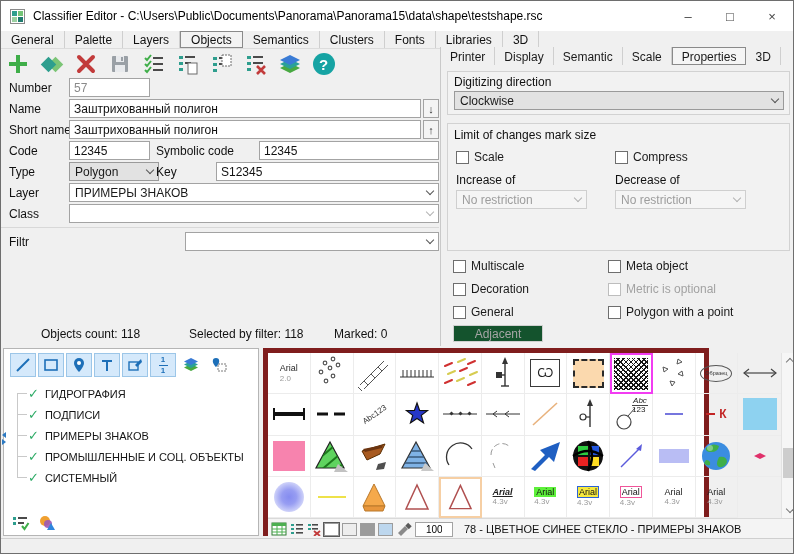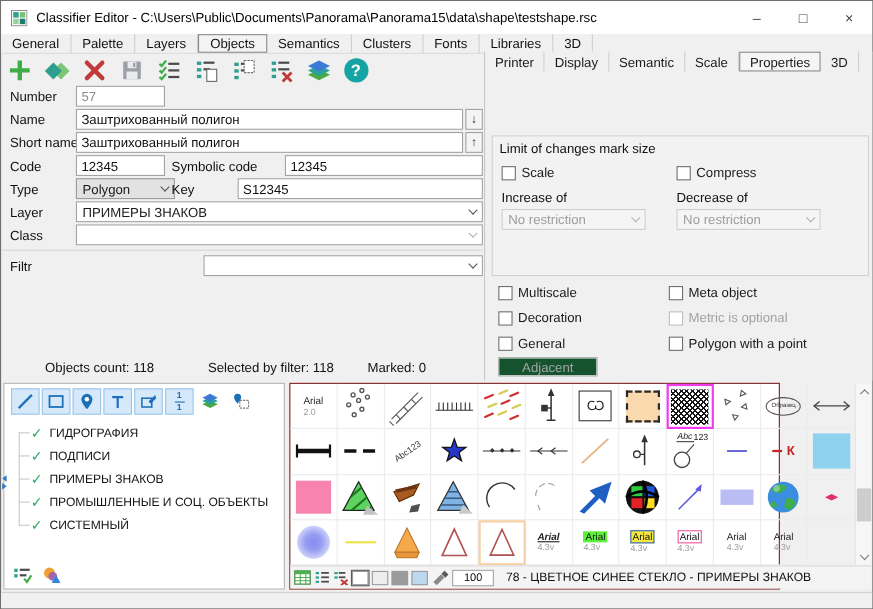--- a/index.html
+++ b/index.html
@@ -79,21 +79,21 @@
   .treefoot { position:absolute; left:8px; bottom:4px; display:flex; gap:8px; align-items:center; }
   .vsplit { position:absolute; left:0px; top:428px; width:6px; height:18px; display:flex;
             flex-direction:column; align-items:center; justify-content:center; }
   .tri-r { width:0; height:0; border-top:3px solid transparent; border-bottom:3px solid transparent;
            border-left:4px solid #2b79c2; }
   .tri-l { width:0; height:0; border-top:3px solid transparent; border-bottom:3px solid transparent;
            border-right:4px solid #2b79c2; margin-bottom:1px; }
 
   
   .sympanel { position:absolute; left:262px; top:347px; width:446px; height:188px; background:#fff;
-              border:1px solid #7f1d1d; }
+              border:5px solid #7f1d1d; }
   .symgrid { position:absolute; left:0; top:0; width:513px; height:165px; display:grid;
              grid-template-columns:repeat(12, 1fr); grid-template-rows:repeat(4, 1fr); }
   .cell { border-right:1px solid #ececec; border-bottom:1px solid #ececec; display:flex;
           align-items:center; justify-content:center; overflow:hidden; position:relative; }
   .cell:nth-child(12n) { border-right:none; }
   .cell.selmag { border:2px solid #f23cf2; }
   .cell.selpeach { border:2px solid #f6cfa4; }
   .twoline { display:flex; flex-direction:column; align-items:flex-start; line-height:1.15; }
   .twoline .l1 { font-size:9px; color:#2a2a2a; }
   .twoline .l2 { font-size:8px; color:#9a9a9a; }
@@ -114,22 +114,22 @@
   .bluesq { width:34px; height:32px; background:#8ed2f0; }
   .perirect { width:30px; height:14px; background:#b9bdf4; }
   .yellowline { width:28px; height:2px; background:#eee24a; }
   .glowcircle { width:30px; height:30px; border-radius:50%;
       background:radial-gradient(circle, #858cf0 0%, #979df2 35%, #c6caf8 65%, rgba(255,255,255,0) 100%); }
   .rot { transform:rotate(-35deg); font-size:8px; color:#333; white-space:nowrap; }
   .kletter { color:#c22525; font-size:12px; font-weight:bold; margin-left:4px; }
   .kdash { width:9px; height:2px; background:#c22525; }
   .circfrac { position:relative; width:40px; height:38px; }
   .circfrac svg { position:absolute; left:0; top:0; }
-  .circfrac .fr { position:absolute; right:3px; top:2px; display:flex; flex-direction:row;
-                  align-items:center; line-height:1; }
+  .circfrac .fr { position:absolute; right:3px; top:2px; display:flex; flex-direction:column;
+                  line-height:1; }
   .circfrac .fr .a { font-size:8px; font-style:italic; color:#222; border-bottom:1px solid #444;
                      padding:0 1px; }
   .circfrac .fr .b { font-size:8px; color:#222; }
   .symfoot { position:absolute; left:0; top:165px; width:528px; height:21px; background:#f4f4f4;
              border-top:1px solid #d9d9d9; display:flex; align-items:center; gap:3px; padding:0 3px; }
   .swatch { width:15px; height:13px; border:1px solid #9c9c9c; }
   .swatch.sel { outline:1px solid #5a5a5a; }
   .zoominput { width:38px; height:15px; border:1px solid #a3a3a3; font-size:10px; padding:0 10px;
                font-family:"Liberation Sans", sans-serif; }
   .symsel { font-size:11px; color:#111; margin-left:8px; white-space:nowrap; }
@@ -304,20 +304,27 @@
   <div class="rightpanel">
     <div class="rtabs">
       <div class="rtab">Printer</div>
       <div class="rtab">Display</div>
       <div class="rtab">Semantic</div>
       <div class="rtab">Scale</div>
       <div class="rtab active">Properties</div>
       <div class="rtab">3D</div>
     </div>
 
+    <div class="groupbox" style="left:6px; top:24px; width:343px; height:44px">
+      <span class="glabel" style="left:6px; top:3px">Digitizing direction</span>
+      <div class="dd graydd" style="left:6px; top:19px; width:330px">
+        <span class="sel">Clockwise</span>
+        <span class="chev"></span>
+      </div>
+    </div>
 
     <div class="groupbox" style="left:6px; top:76px; width:343px; height:128px">
       <span class="glabel" style="left:6px; top:4px">Limit of changes mark size</span>
       <div class="cbrow" style="left:8px; top:26px">
         <span class="cb"></span>
         <span>Scale</span>
       </div>
       <div class="cbrow" style="left:167px; top:26px">
         <span class="cb"></span>
         <span>Compress</span>

